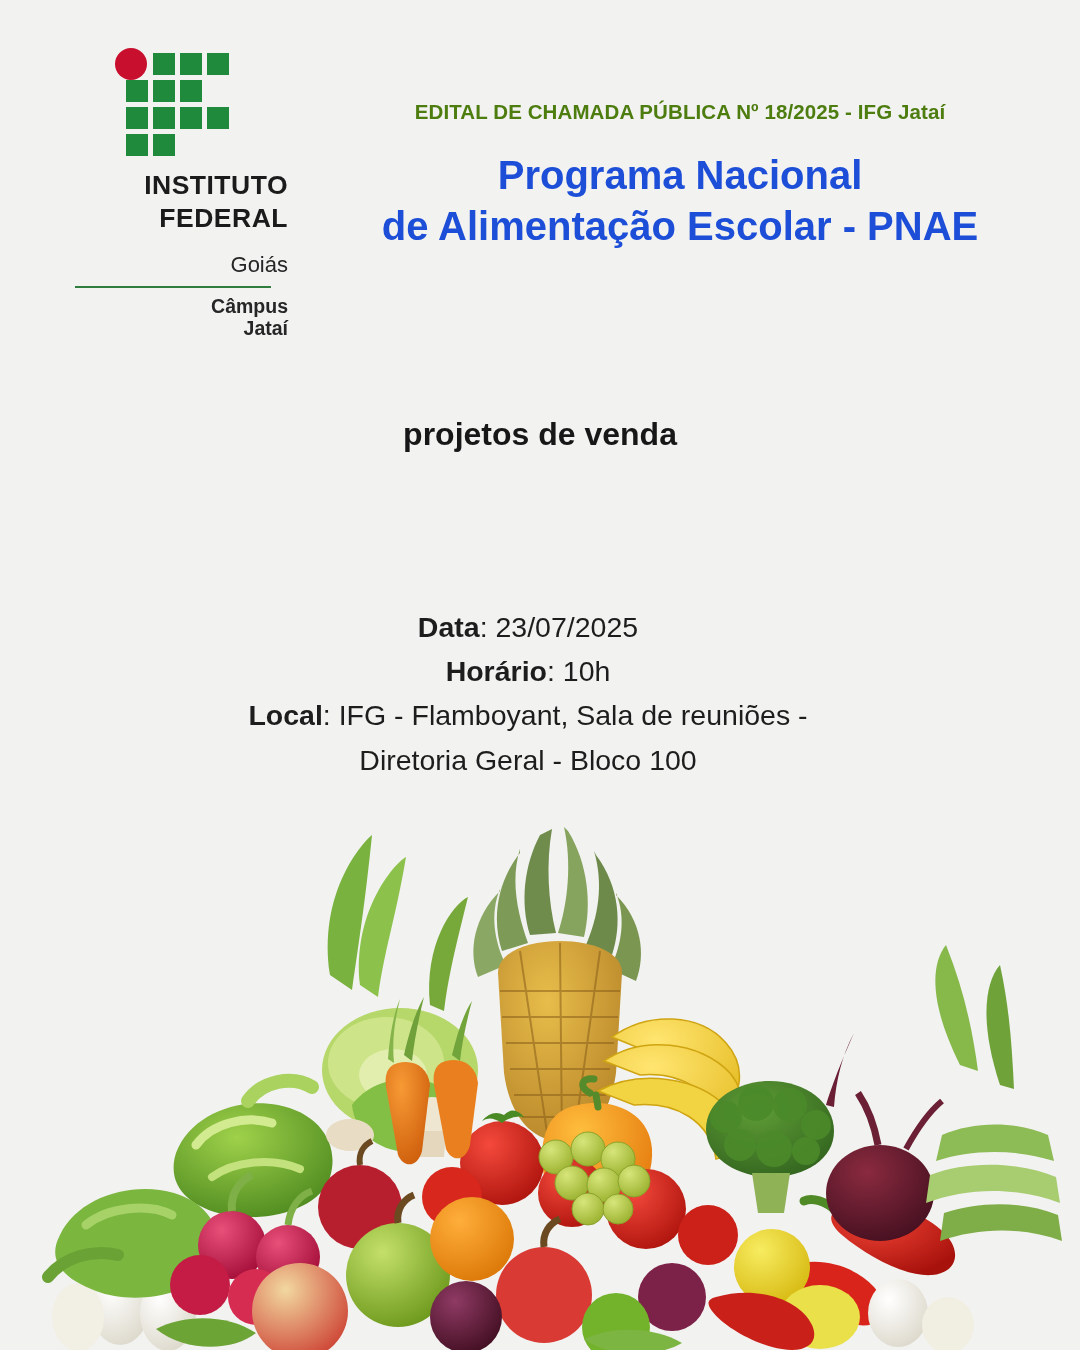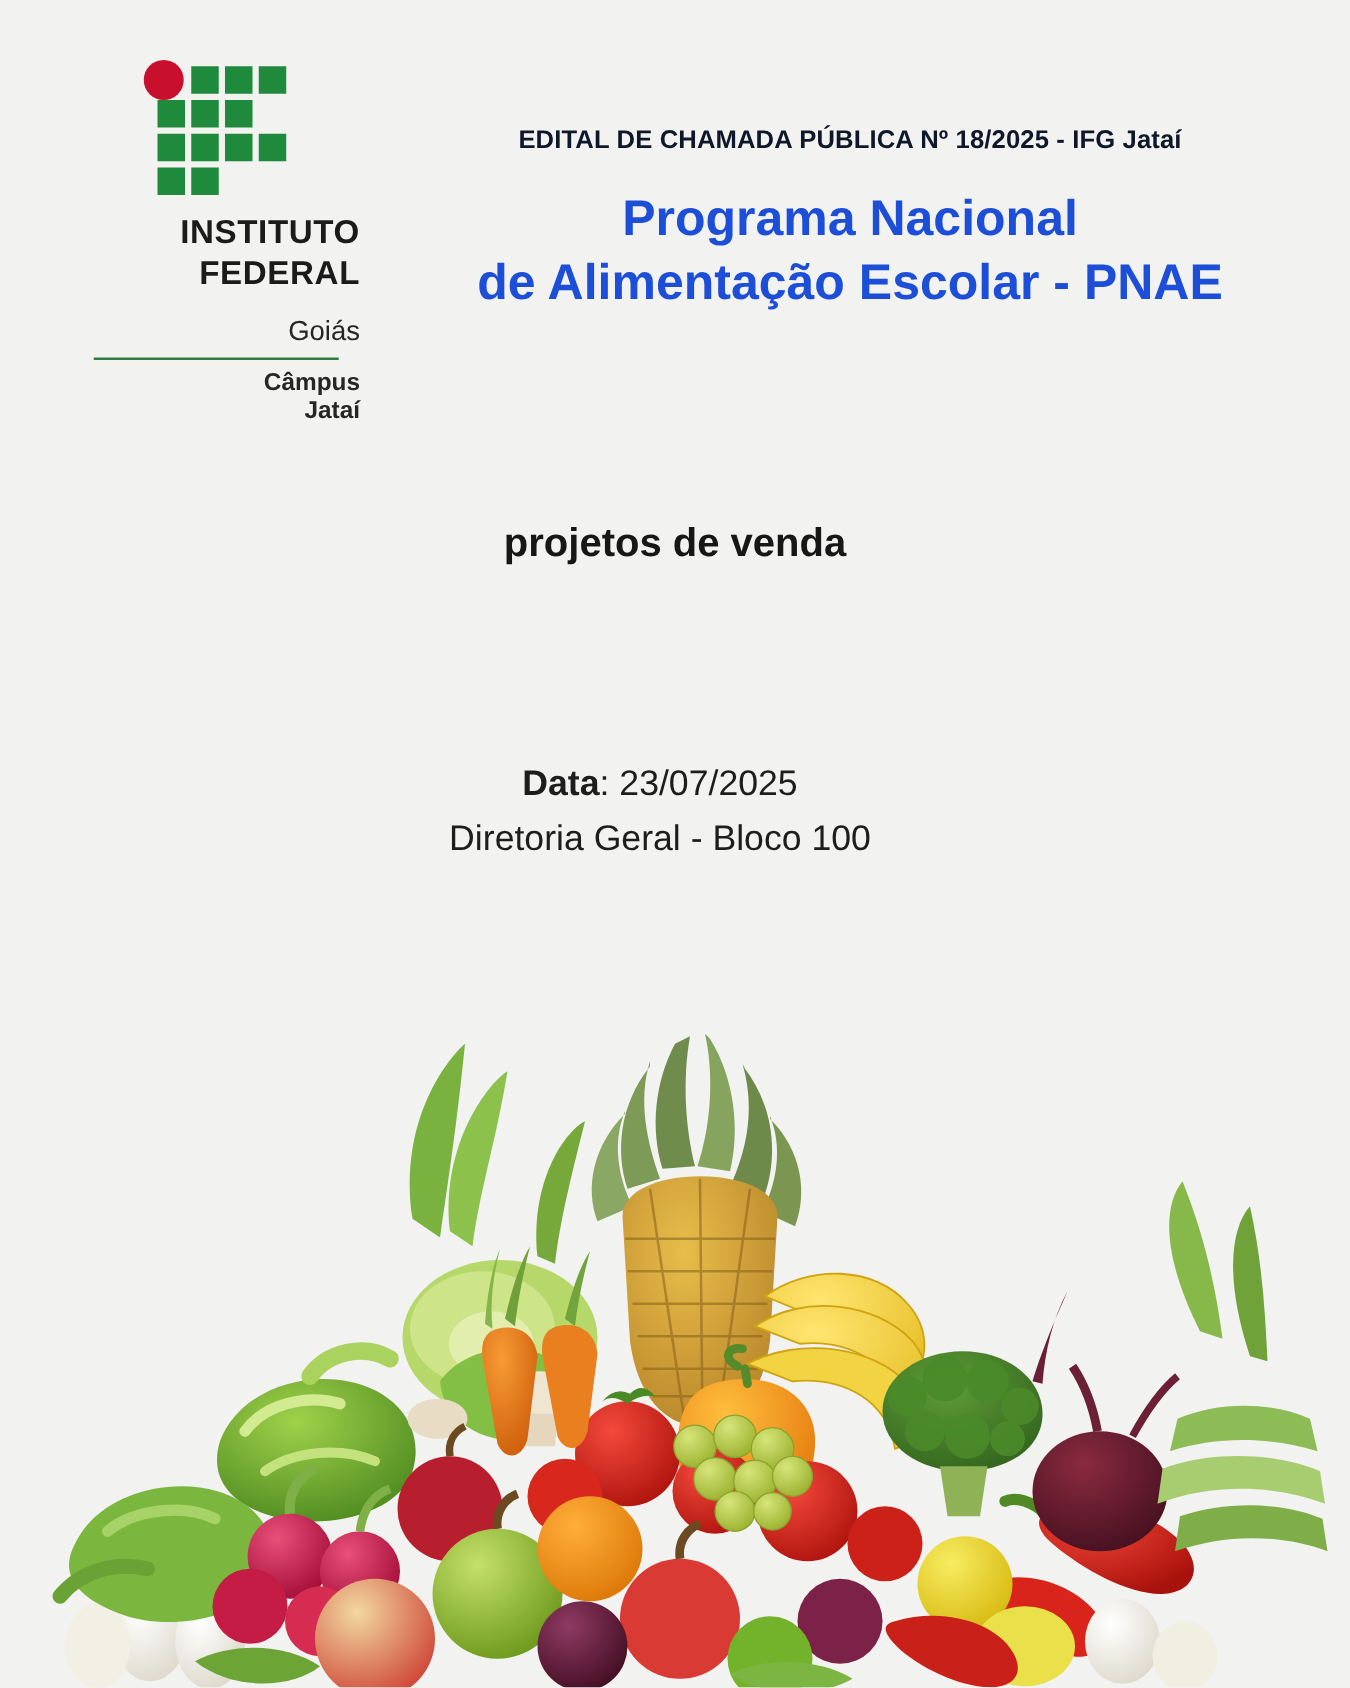--- a/index.html
+++ b/index.html
@@ -81,21 +81,21 @@
   .head-texts {
     position: absolute;
     left: 300px;
     top: 100px;
     width: 760px;
     text-align: center;
   }
   .edital {
     font-size: 20.5px;
     font-weight: bold;
-    color: #0f172a;
+    color: #4d7c0f;
     letter-spacing: 0.1px;
   }
   .title {
     margin-top: 26px;
     font-size: 40px;
     font-weight: bold;
     color: #1d4ed8;
     line-height: 1.28;
   }
 
@@ -177,20 +177,26 @@
   </div>
 </div>
 
 <div class="subtitle">
   <div>projetos de venda</div>
 </div>
 
 <div class="details">
   <div>
     <b>Data</b><span>: 23/07/2025</span>
+  </div>
+  <div>
+    <b>Horário</b><span>: 10h</span>
+  </div>
+  <div>
+    <b>Local</b><span>: IFG - Flamboyant, Sala de reuniões -</span>
   </div>
   <div>Diretoria Geral - Bloco 100</div>
 </div>
 
 <div class="produce">
 <svg width="1080" height="545" viewBox="0 0 1080 545" xmlns="http://www.w3.org/2000/svg" aria-hidden="true">
   <defs>
     <radialGradient id="gPine" cx="40%" cy="30%" r="75%">
       <stop offset="0%" stop-color="#e8bd4a"></stop>
       <stop offset="100%" stop-color="#b8862a"></stop>

